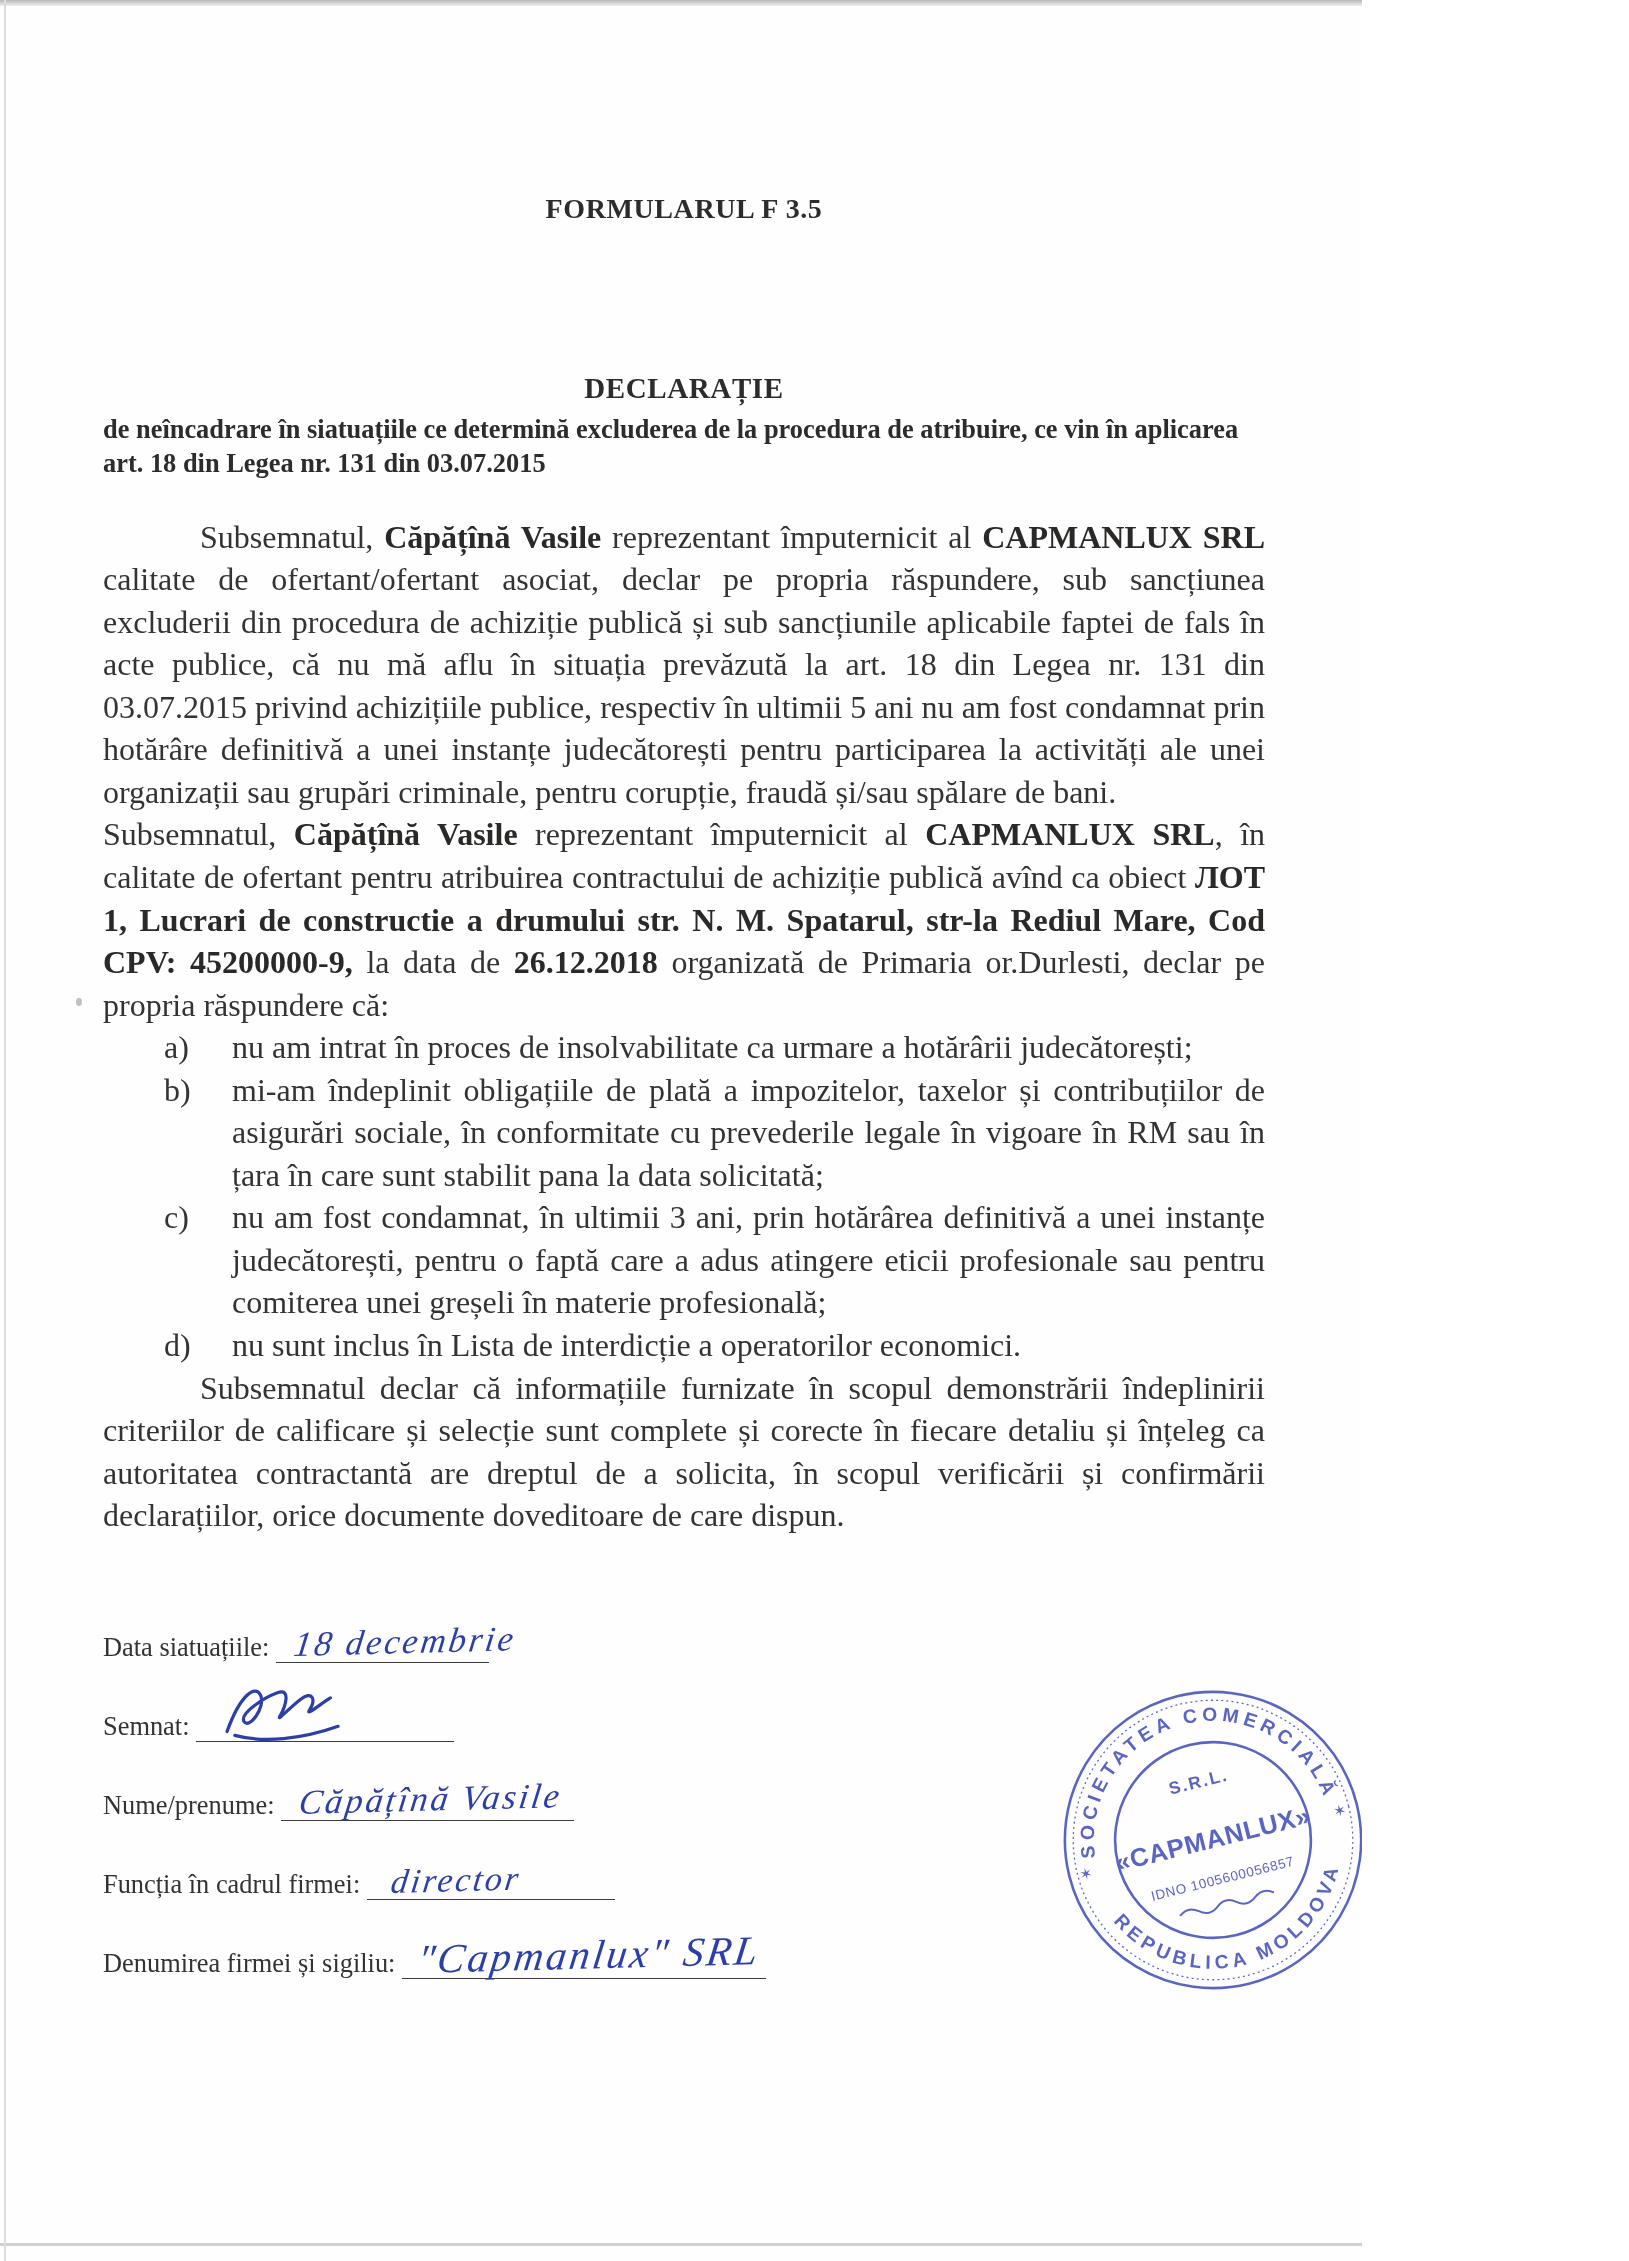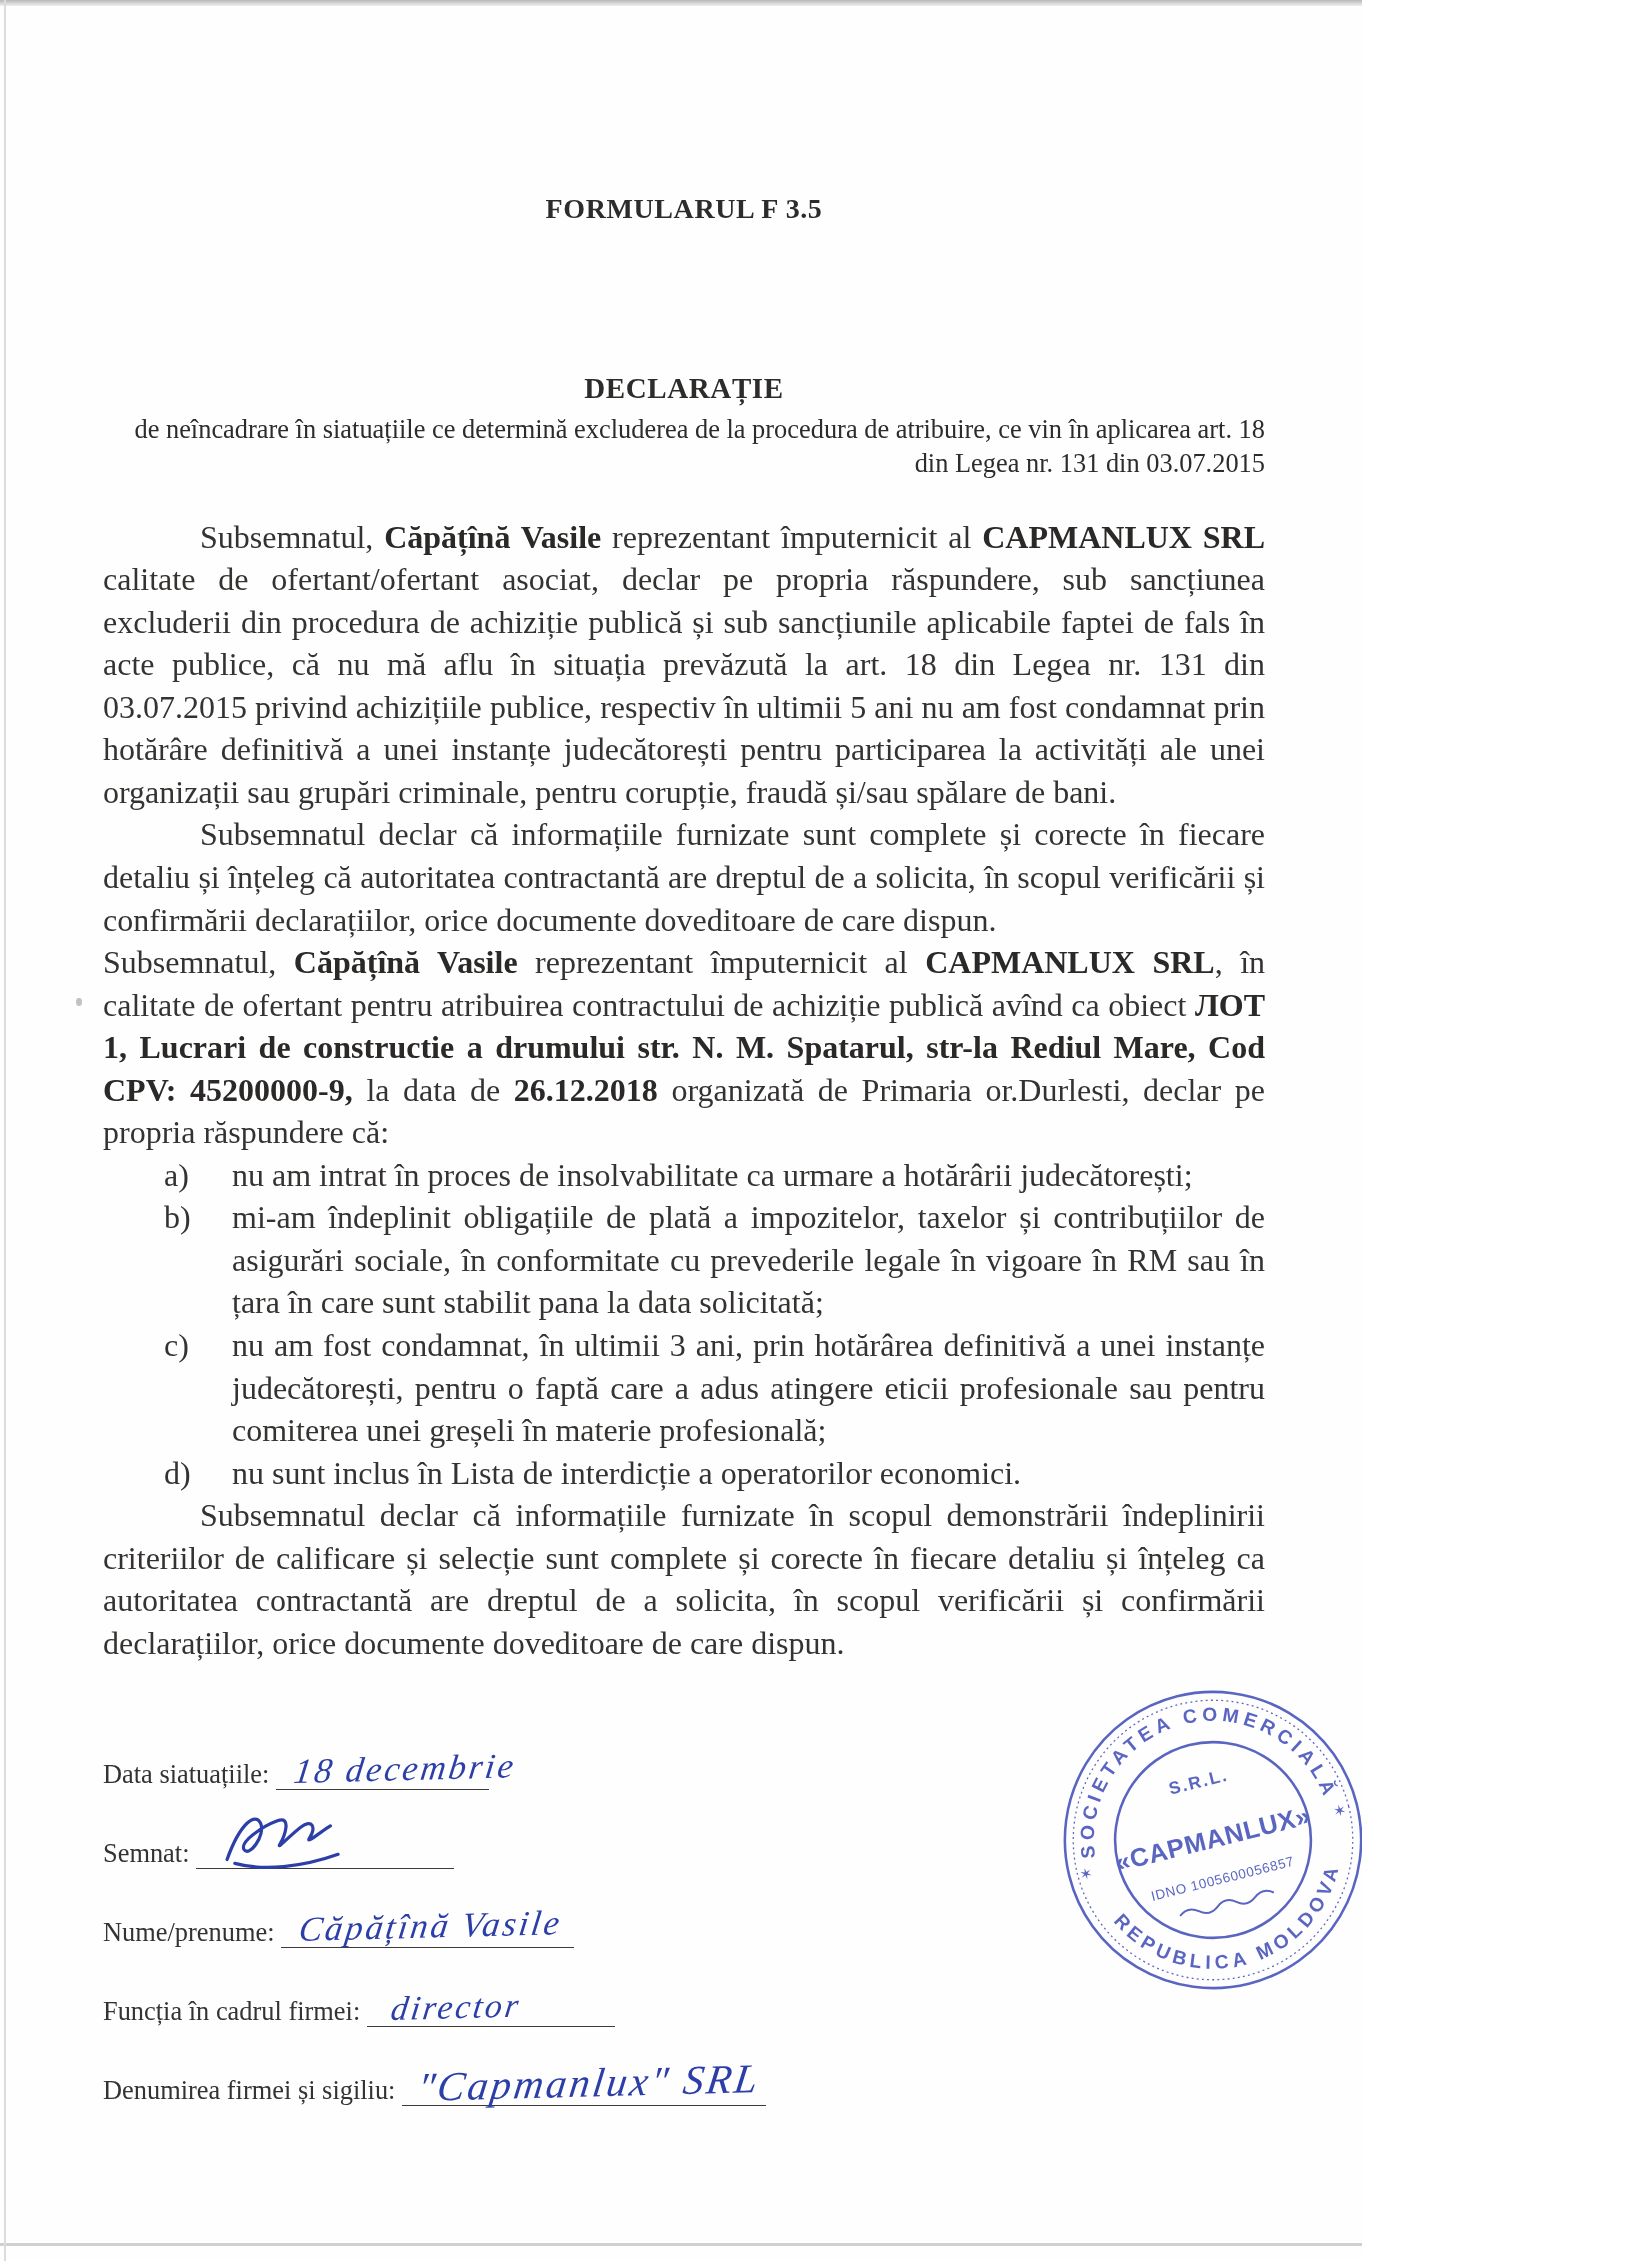--- a/index.html
+++ b/index.html
@@ -24,21 +24,21 @@
 
   .form-number{
     text-align:center;font-weight:bold;font-size:28px;color:#2e2c2a;
     letter-spacing:0.6px;margin:0;
   }
   .title{
     text-align:center;font-weight:bold;font-size:29px;color:#2e2c2a;
     margin:147px 0 8px 0;letter-spacing:0.6px;
   }
   .subtitle{
-    text-align:right;font-weight:normal;font-size:26.4px;line-height:1.28;color:#2e2c2a;
+    text-align:left;font-weight:bold;font-size:26.4px;line-height:1.28;color:#2e2c2a;
     max-width:1348px;margin:2.6px auto 0 auto;
   }
 
   .body-text{margin-top:35px;font-size:32px;line-height:1.33;}
   .para{margin:0;text-align:justify;}
   .para.indent{text-indent:97px;}
   b{color:#2b2927;}
 
   .dlist{margin:0;}
   .ditem{display:flex;}
@@ -94,21 +94,20 @@
 
     <p class="form-number">FORMULARUL F 3.5</p>
 
     <p class="title">DECLARAȚIE</p>
     <p class="subtitle">de neîncadrare în siatuațiile ce determină excluderea de la procedura de atribuire, ce vin în aplicarea art. 18 din Legea nr. 131 din 03.07.2015</p>
 
     <div class="body-text">
 
       <p class="para indent"><span>Subsemnatul, </span><b>Căpățînă Vasile</b><span> reprezentant împuternicit al </span><b>CAPMANLUX SRL</b><span> calitate de ofertant/ofertant asociat, declar pe propria răspundere, sub sancțiunea excluderii din procedura de achiziție publică și sub sancțiunile aplicabile faptei de fals în acte publice, că nu mă aflu în situația prevăzută la art. 18 din Legea nr. 131 din 03.07.2015 privind achizițiile publice, respectiv în ultimii 5 ani nu am fost condamnat prin hotărâre definitivă a unei instanțe judecătorești pentru participarea la activități ale unei organizații sau grupări criminale, pentru corupție, fraudă și/sau spălare de bani.</span></p>
 
-      <p class="para indent">Subsemnatul declar că informațiile furnizate sunt complete și corecte în fiecare detaliu și înțeleg că autoritatea contractantă are dreptul de a solicita, în scopul verificării și confirmării declarațiilor, orice documente doveditoare de care dispun.</p>
 
       <p class="para"><span>Subsemnatul, </span><b>Căpățînă Vasile</b><span> reprezentant împuternicit al </span><b>CAPMANLUX SRL</b><span>, în calitate de ofertant pentru atribuirea contractului de achiziție publică avînd ca obiect </span><b>ЛОТ 1, Lucrari de constructie a drumului str. N. M. Spatarul, str-la Rediul Mare, Cod CPV: 45200000-9,</b><span> la data de </span><b>26.12.2018</b><span> organizată de Primaria or.Durlesti, declar pe propria răspundere că:</span></p>
 
       <div class="dlist">
         <div class="ditem">
           <span class="marker">a)</span>
           <span class="itext">nu am intrat în proces de insolvabilitate ca urmare a hotărârii judecătorești;</span>
         </div>
         <div class="ditem">
           <span class="marker">b)</span>

